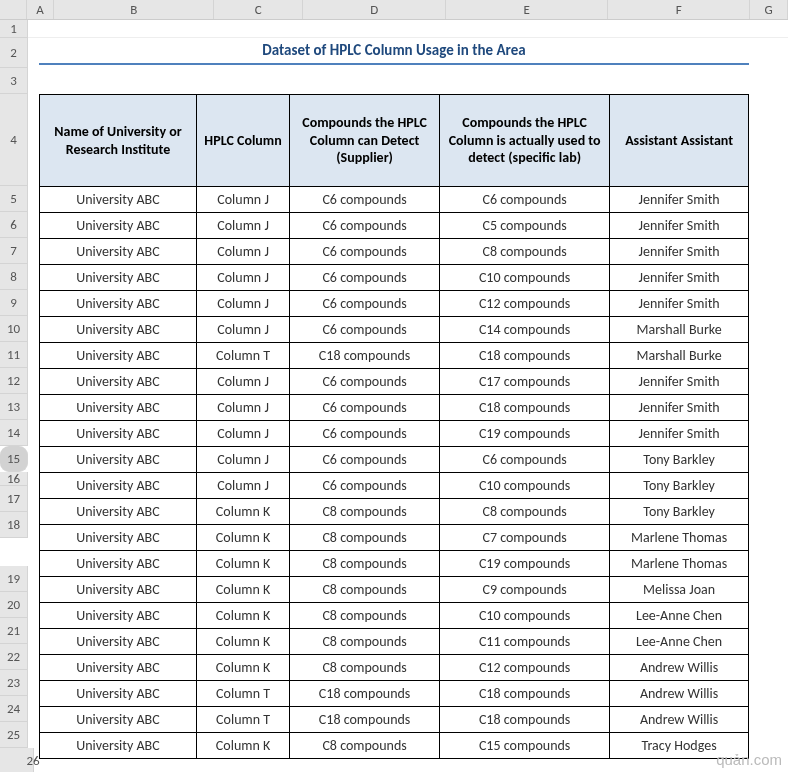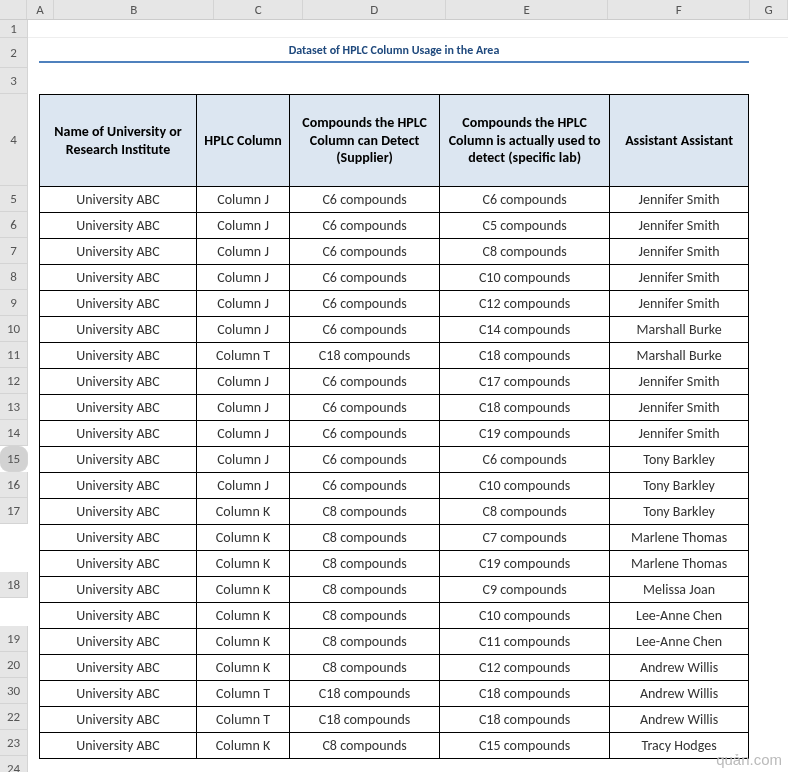--- a/index.html
+++ b/index.html
@@ -52,21 +52,21 @@
       width: 760px;
     }
     .spacer-row { height: 18px; border-bottom: 1px solid #eee; }
     .title-row { height: 30px; display:flex; align-items:center; }
     .title-cell {
       margin-left: 11px;
       width: 710px;
       text-align: center;
       color: #1F497D;
       font-weight: bold;
-      font-size: 12px;
+      font-size: 15px;
       border-bottom: 2px solid #4F81BD;
       padding-bottom: 4px;
     }
     .gap-row { height: 26px; }
     .data-table {
       margin-left: 11px;
       border-collapse: collapse;
       width: 710px;
       border-radius: 6px;
     }
@@ -129,26 +129,26 @@
       <div class="rh" style="height: 26px;">6</div>
       <div class="rh" style="height: 26px;">7</div>
       <div class="rh" style="height: 26px;">8</div>
       <div class="rh" style="height: 26px;">9</div>
       <div class="rh" style="height: 26px;">10</div>
       <div class="rh" style="height: 26px;">11</div>
       <div class="rh" style="height: 26px;">12</div>
       <div class="rh" style="height: 26px;">13</div>
       <div class="rh" style="height: 26px; text-align: center;">14</div>
       <div class="rh sel" style="height: 26px;">15</div>
-      <div class="rh" style="height: 26px;">16</div>
+      <div class="rh" style="height: 14px;">16</div>
       <div class="rh" style="height: 26px;">17</div>
-      <div class="rh" style="height: 26px; margin-top: 48px;">18</div>
+      <div class="rh" style="height: 26px;">18</div>
       <div class="rh" style="height: 26px; margin-top: 28px;">19</div>
       <div class="rh" style="height: 26px;">20</div>
-      <div class="rh" style="height: 26px;">30</div>
+      <div class="rh" style="height: 26px;">21</div>
       <div class="rh" style="height: 26px;">22</div>
       <div class="rh" style="height: 26px;">23</div>
       <div class="rh" style="height: 26px;">24</div>
       <div class="rh" style="height: 26px;">25</div>
       <div class="rh" style="height: 26px; padding-left: 33px;">26</div>
     </div>
 
   <div class="grid-area">
     <div class="spacer-row"></div>
     <div class="title-row">

